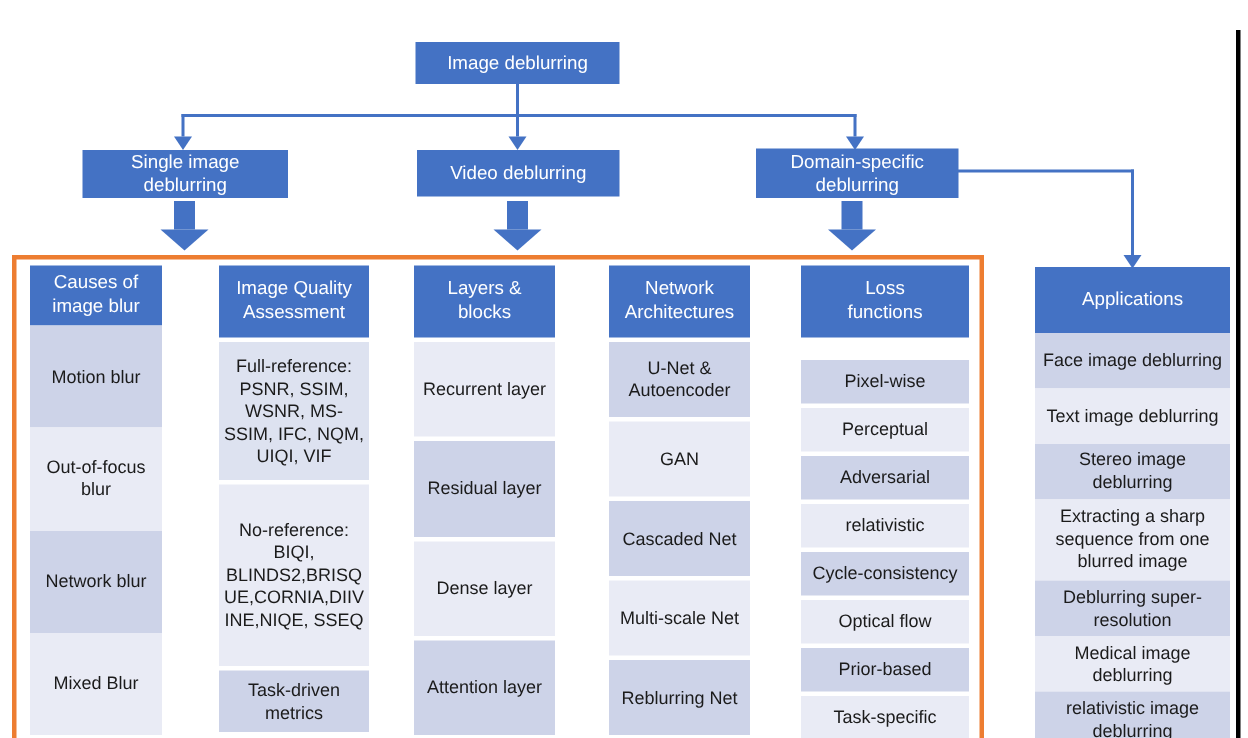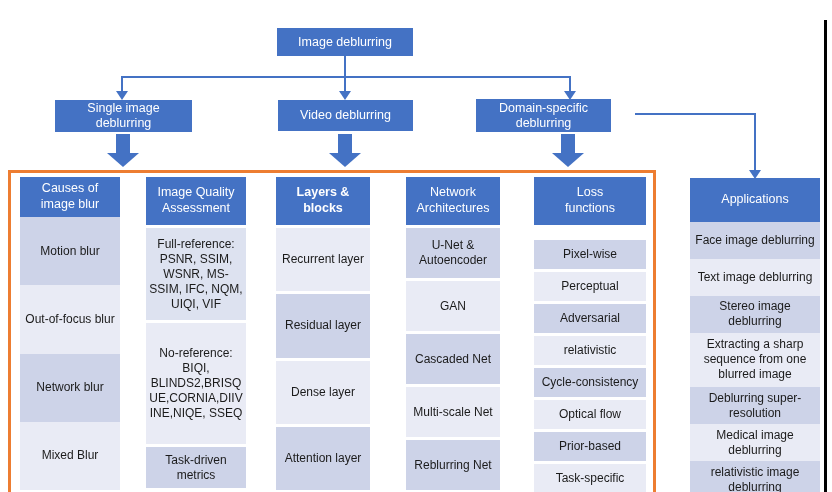--- a/index.html
+++ b/index.html
@@ -17,21 +17,21 @@
 
   
   .node{
     position:absolute;background:var(--blue);color:#fff;
     display:flex;align-items:center;justify-content:center;text-align:center;
     font-size:12.5px;line-height:1.2;padding:2px 6px;
   }
   #n-root{left:277px;top:8px;width:136px;height:28px;}
   #n-single{left:55px;top:80px;width:137px;height:32px;}
   #n-video{left:278px;top:80px;width:135px;height:31px;}
-  #n-domain{left:476px;top:79px;width:135px;height:33px;}
+  #n-domain{left:504px;top:79px;width:135px;height:33px;}
 
   
   .line{position:absolute;background:var(--blue);}
   #c-root-v{left:344px;top:36px;width:2px;height:35px;}
   #c-top-h{left:121px;top:56px;width:450px;height:2px;}
   #c-left-v{left:121px;top:56px;width:2px;height:15px;}
   #c-right-v{left:569px;top:56px;width:2px;height:15px;}
   #c-dom-h{left:635px;top:93px;width:121px;height:2px;}
   #c-dom-v{left:754px;top:93px;width:2px;height:57px;}
   .ah{position:absolute;width:0;height:0;
@@ -63,29 +63,29 @@
     font-size:12.5px;line-height:1.25;}
   .col .items{flex:1 1 auto;display:flex;flex-direction:column;}
   .items.gapped{gap:3px;margin-top:3px;}
   .item{flex:1 1 0;display:flex;align-items:center;justify-content:center;
     text-align:center;font-size:12px;line-height:1.25;padding:2px 3px;
     overflow-wrap:break-word;word-break:break-word;min-height:0;}
   .s-dark{background:var(--dark);}
   .s-light{background:var(--light);}
   .s-mid{background:var(--mid);}
 
-  #col-causes{left:20px;top:157px;width:100px;height:313px;}
+  #col-causes{left:20px;top:157px;width:88px;height:313px;}
   #col-causes .hdr{height:40px;padding:0 14px;}
   #col-iqa{left:146px;top:157px;width:100px;height:311px;}
   #col-iqa .hdr{height:48px;}
   #col-iqa .items .item:nth-child(1){flex:2.4;}
   #col-iqa .items .item:nth-child(2){flex:3.2;}
   #col-iqa .items .item:nth-child(3){flex:1;}
   #col-layers{left:276px;top:157px;width:94px;height:313px;}
-  #col-layers .hdr{height:48px;padding:4px 16px;font-weight:bold;}
+  #col-layers .hdr{height:48px;padding:4px 16px;}
   #col-network{left:406px;top:157px;width:94px;height:313px;}
   #col-network .hdr{height:48px;}
   #col-loss{left:534px;top:157px;width:112px;height:316px;gap:12px;}
   #col-loss .hdr{height:48px;padding:0 22px;}
   #col-apps{left:690px;top:158px;width:130px;height:320px;}
   #col-apps .hdr{height:44px;}
   #col-apps .items .item:nth-child(4){flex:1.55;}
 
   
   .rule{position:absolute;background:#000;}

